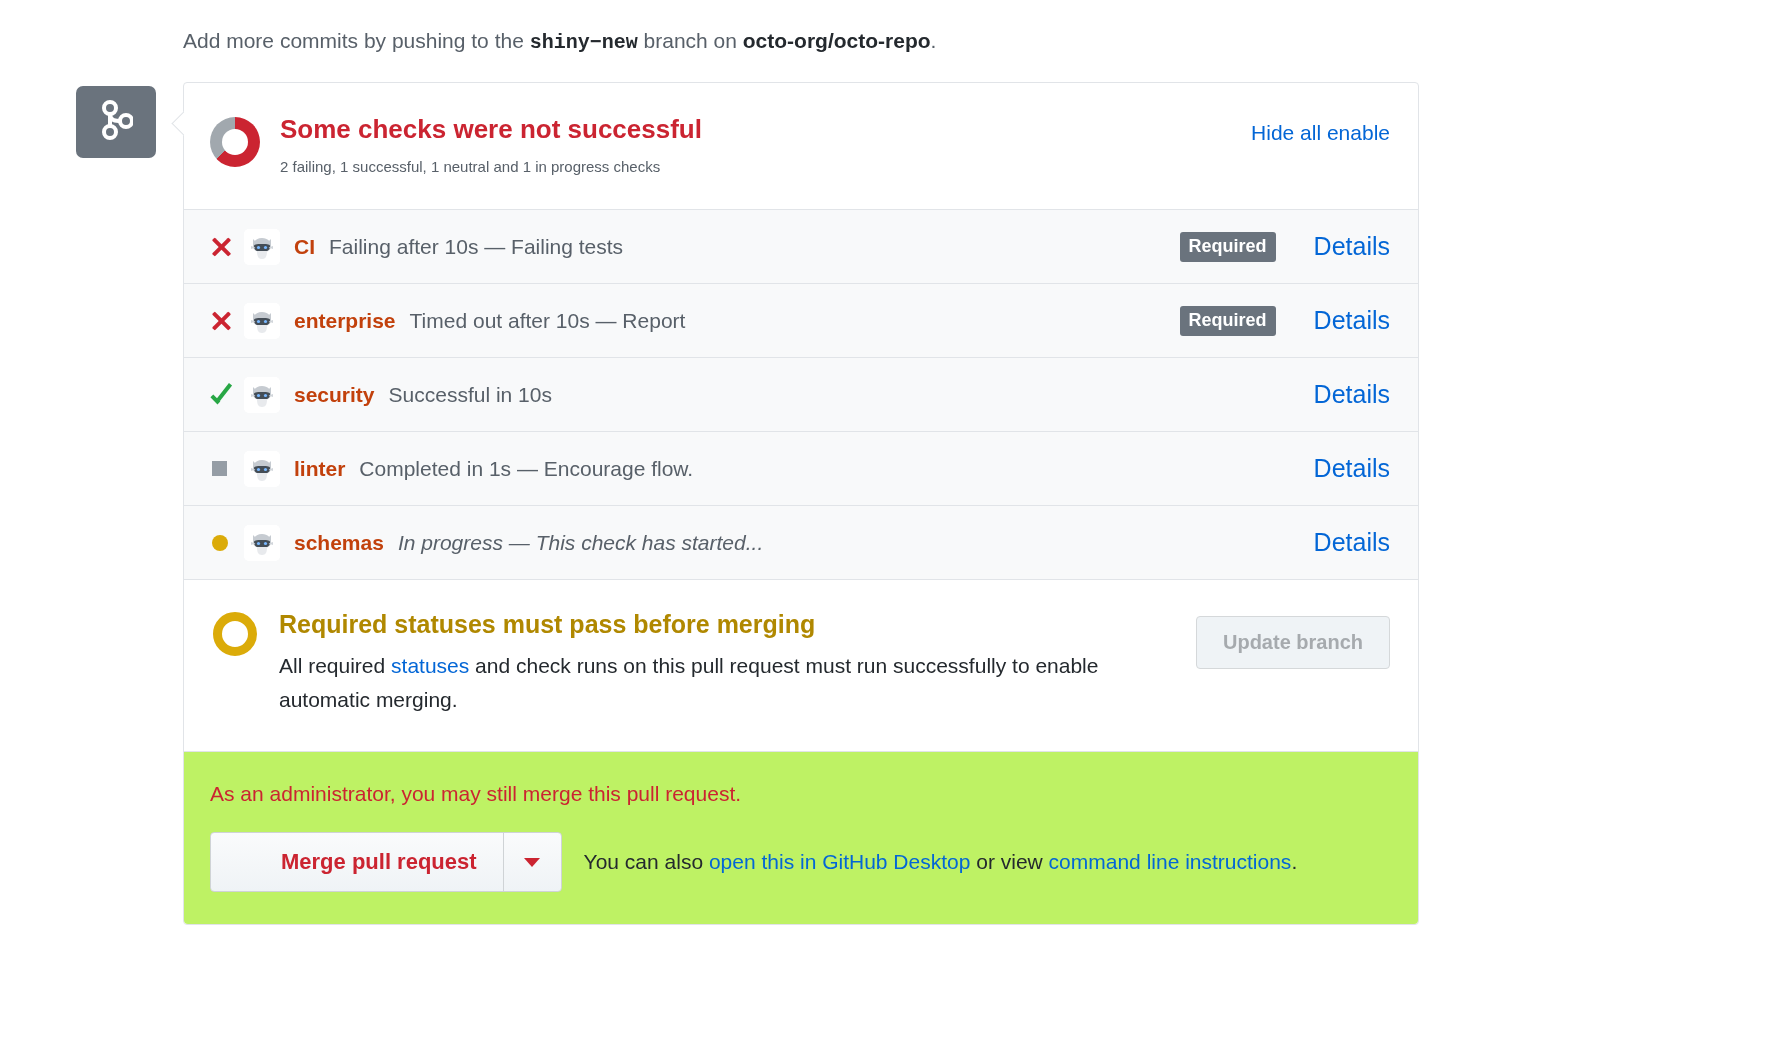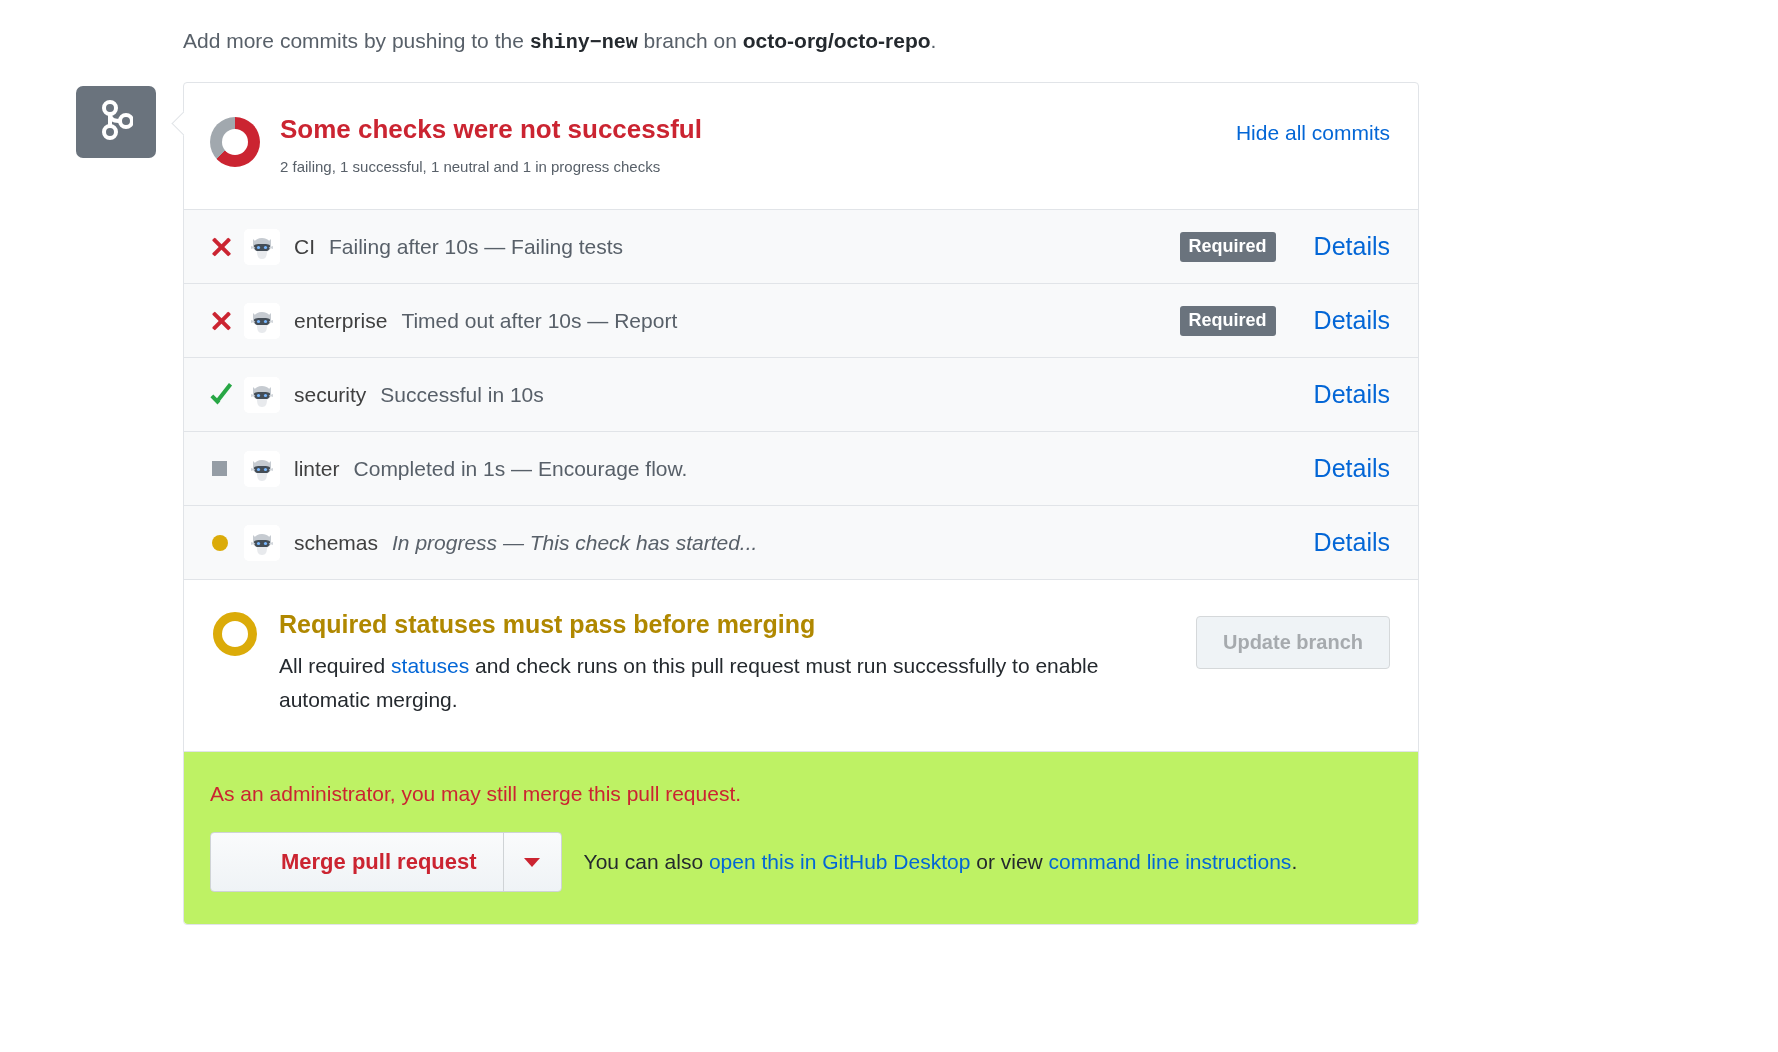--- a/index.html
+++ b/index.html
@@ -220,22 +220,22 @@
     width: 36px;
     height: 36px;
     border-radius: 5px;
     background: #ffffff;
     margin-right: 14px;
     display: block;
   }
 
   .check-name {
     font-size: 21px;
-    font-weight: normal;
-    color: #404040;
+    font-weight: bold;
+    color: #c2410c;
     margin-right: 14px;
     white-space: nowrap;
   }
   .check-desc {
     font-size: 21px;
     color: #586069;
     white-space: nowrap;
   }
   .check-desc.italic { font-style: italic; }
   .row-spacer { flex: 1 1 auto; }
@@ -398,21 +398,21 @@
   </div>
 
   <div class="merge-box">
 
     <div class="status-header">
       <span class="donut"></span>
       <div class="status-text">
         <div class="status-title">Some checks were not successful</div>
         <div class="status-sub">2 failing, 1 successful, 1 neutral and 1 in progress checks</div>
       </div>
-      <a class="hide-all-checks">Hide all commits</a>
+      <a class="hide-all-checks">Hide all enable</a>
     </div>
 
     <div id="checks-list">
         <div class="check-row">
           <span class="check-status-icon">
             <span class="ico-x"></span>
           </span>
           <svg class="avatar" viewBox="0 0 36 36">
             <rect x="0" y="0" width="36" height="36" rx="5" fill="#ffffff"></rect>
             <path d="M9 10 L9 17 L13 14 Z" fill="#c6cbd1"></path>

